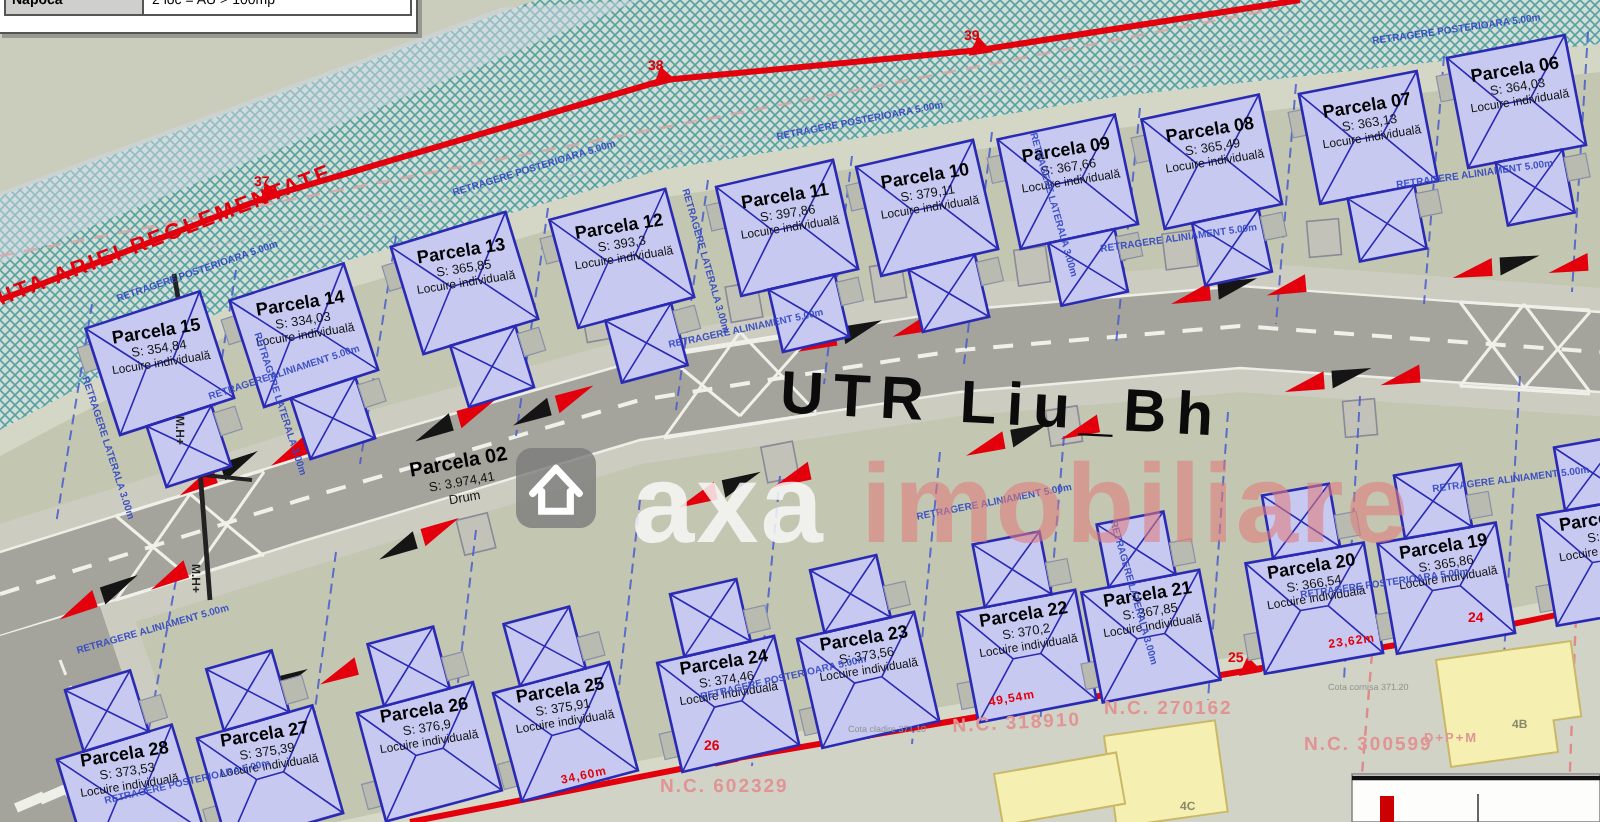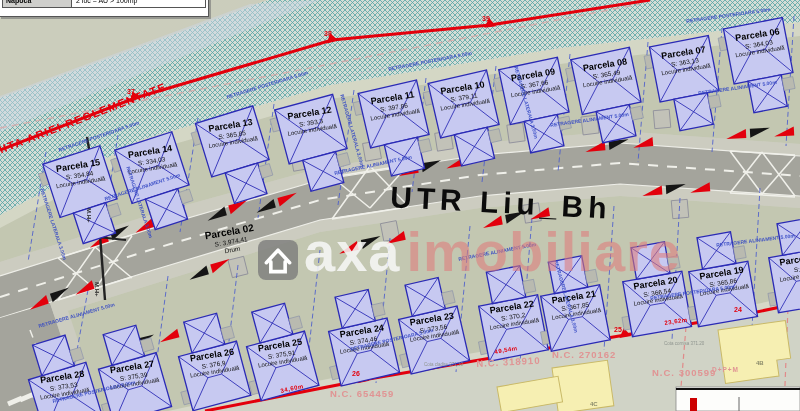--- a/index.html
+++ b/index.html
@@ -29,21 +29,21 @@
   .bld-tag{font:700 6px/1 "Liberation Sans",sans-serif;color:#8a8a6a;}
   .bn{position:absolute;font:700 5px/1 "Liberation Sans",sans-serif;color:#3448c4;white-space:nowrap;
       transform:rotate(var(--a));transform-origin:0 0;opacity:.92;z-index:3;}
   .mh{font:700 6px/1 "Liberation Sans",sans-serif;color:#222;}
   
   #road-label{position:absolute;left:206px;top:226px;z-index:3;text-align:center;transform:rotate(-10deg);}
   #road-label .pname{font-size:10px;}
   #utr{position:absolute;left:390px;top:188px;z-index:6;font:700 30px/1 "Liberation Sans",sans-serif;
        color:#0b0b0b;letter-spacing:5px;transform:rotate(3deg);}
   
-  #wm{position:absolute;left:234px;top:224px;z-index:5;display:flex;align-items:flex-end;gap:6px;pointer-events:none;padding-left:24px;}
+  #wm{position:absolute;left:234px;top:224px;z-index:5;display:flex;align-items:flex-start;gap:18px;pointer-events:none;padding-left:24px;}
   #wm .logo{width:40px;height:40px;border-radius:8px;background:rgba(122,122,122,.78);
             display:flex;align-items:center;justify-content:center;}
   #wm .axa{font:700 56px/1 "Liberation Sans",sans-serif;color:rgba(248,248,248,.85);letter-spacing:1px;}
   #wm .imo{font:700 56px/1 "Liberation Sans",sans-serif;color:rgba(222,124,124,.58);letter-spacing:1px;}
   
   #info-box{position:absolute;left:-1px;top:-9px;width:204px;background:#fff;border:1px solid #555;
             box-shadow:2px 2px 0 rgba(110,110,110,.55);padding:2px 2px 8px 2px;z-index:4;}
   #info-box .row{display:flex;border:1px solid #555;}
   #info-box .c1{width:62px;background:#cfcfcc;border-right:1px solid #555;font:700 7px/1.4 "Liberation Sans",sans-serif;
                 padding:1px 3px;}
@@ -433,21 +433,21 @@
   <div class="ov marker" style="left:324px;top:30px">38</div>
   <div class="ov marker" style="left:482px;top:15px">39</div>
   <div class="ov marker" style="left:352px;top:370px">26</div>
   <div class="ov marker" style="left:614px;top:326px">25</div>
   <div class="ov marker" style="left:734px;top:306px">24</div>
 
   <div class="ov dist" style="left:280px;top:388px;transform:rotate(-12deg)">34,60m</div>
   <div class="ov dist" style="left:494px;top:349px;transform:rotate(-10deg)">49,54m</div>
   <div class="ov dist" style="left:664px;top:320px;transform:rotate(-8deg)">23,62m</div>
 
-  <div class="ov ncl" style="left:330px;top:389px">N.C. 654459</div>
+  <div class="ov ncl" style="left:330px;top:389px">N.C. 602329</div>
   <div class="ov ncl" style="left:476px;top:359px;transform:rotate(-3deg)">N.C. 318910</div>
   <div class="ov ncl" style="left:552px;top:350px">N.C. 270162</div>
   <div class="ov ncl" style="left:652px;top:368px">N.C. 300599</div>
   <div class="ov ncl" style="left:712px;top:367px;font-size:6.5px">D+P+M</div>
 
   <div class="ov bld-tag" style="left:756px;top:360px">4B</div>
   <div class="ov bld-tag" style="left:590px;top:401px">4C</div>
   <div class="ov small-grey" style="left:424px;top:363px">Cota cladire 371.10</div>
   <div class="ov small-grey" style="left:664px;top:342px">Cota cornisa 371.20</div>
 

